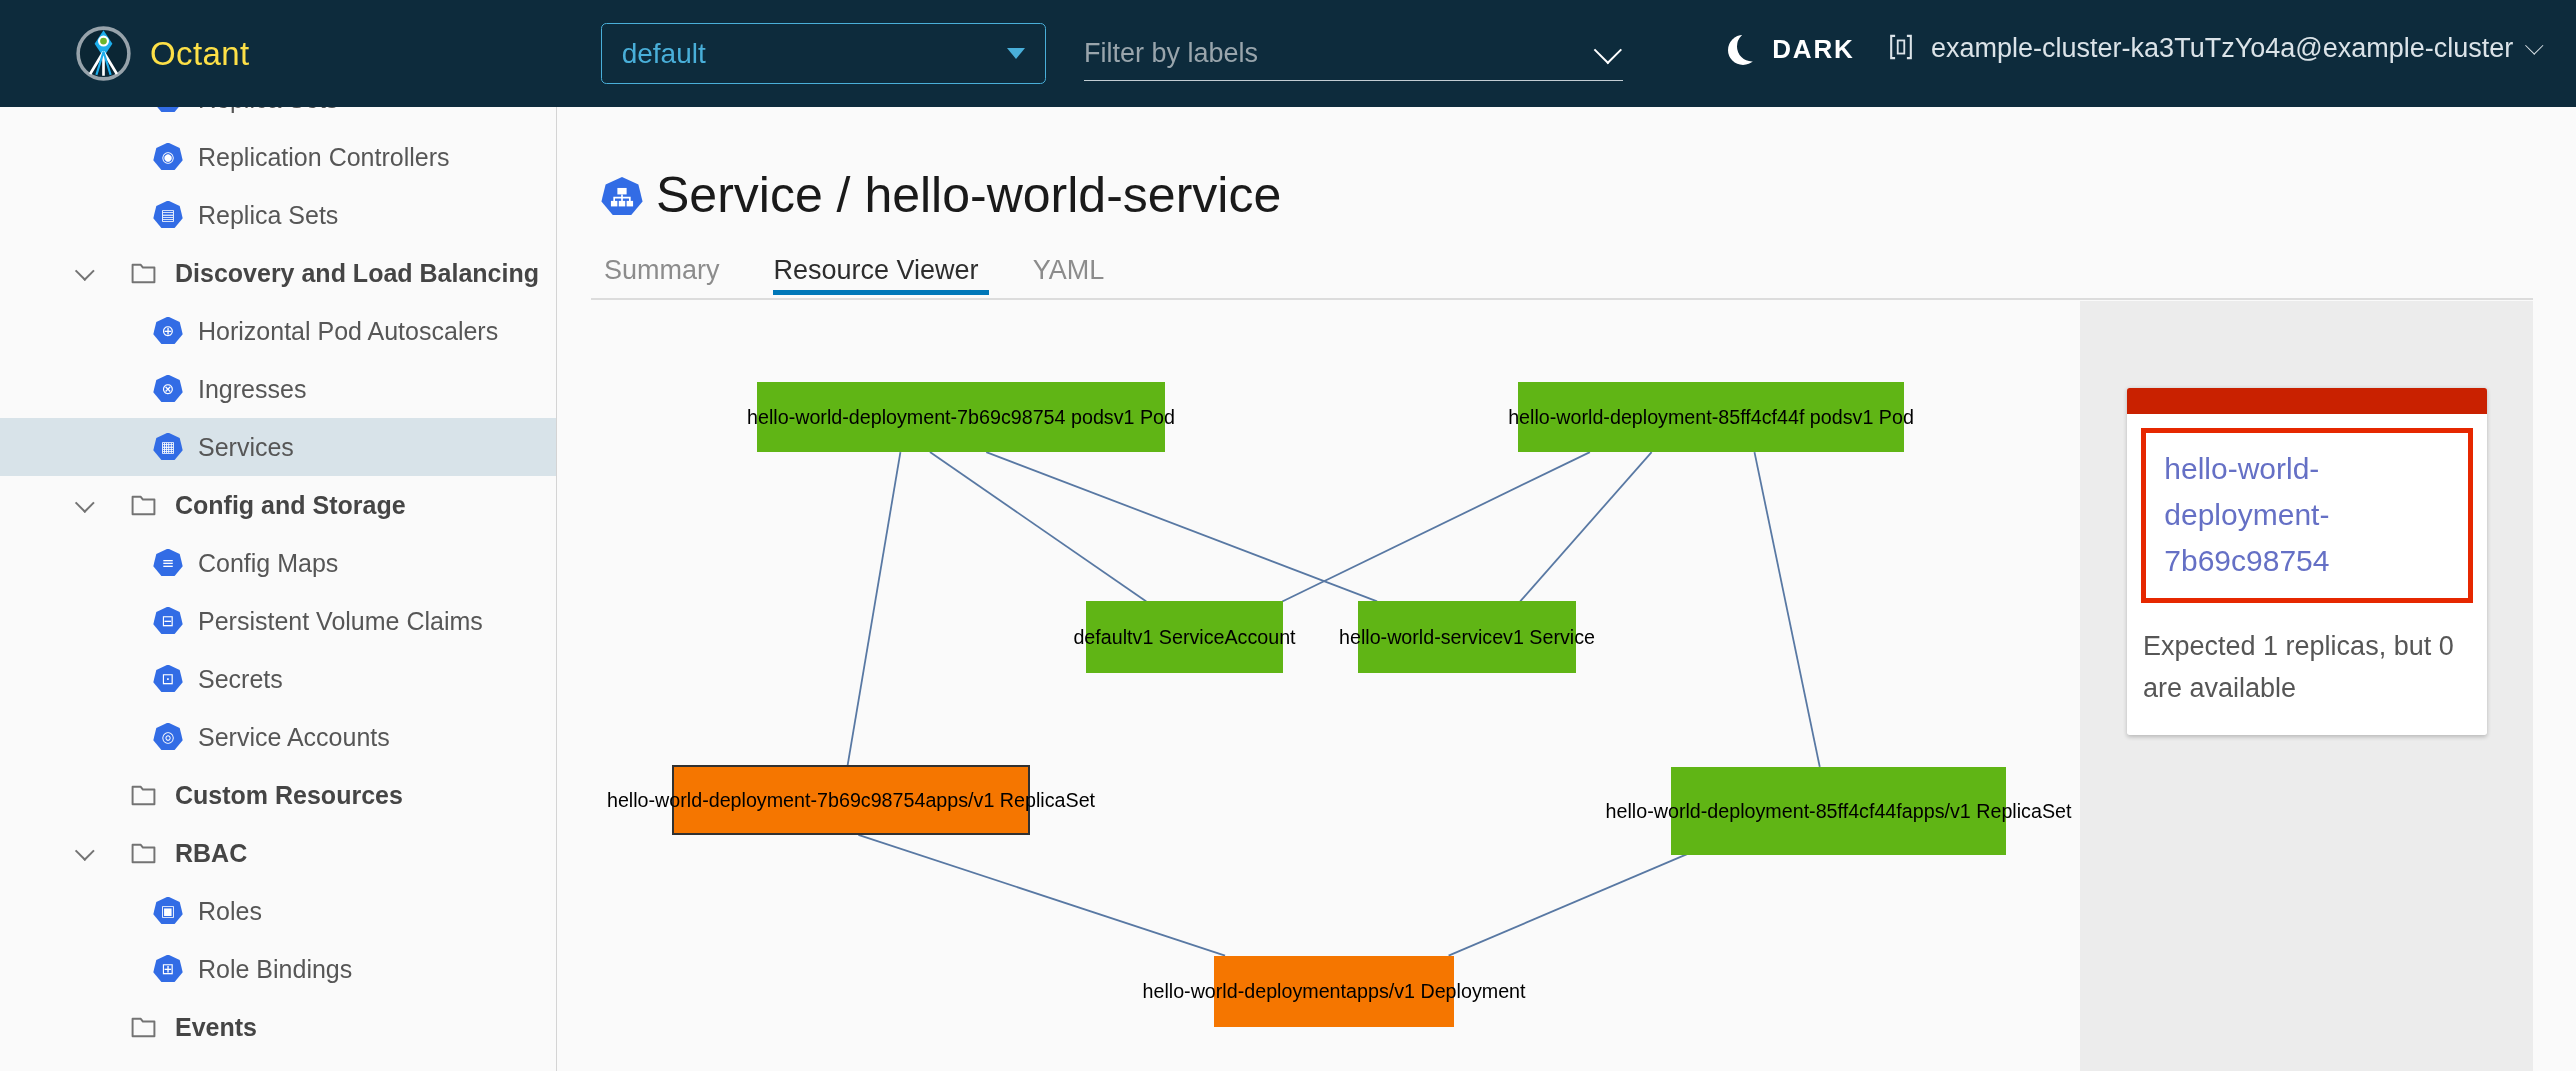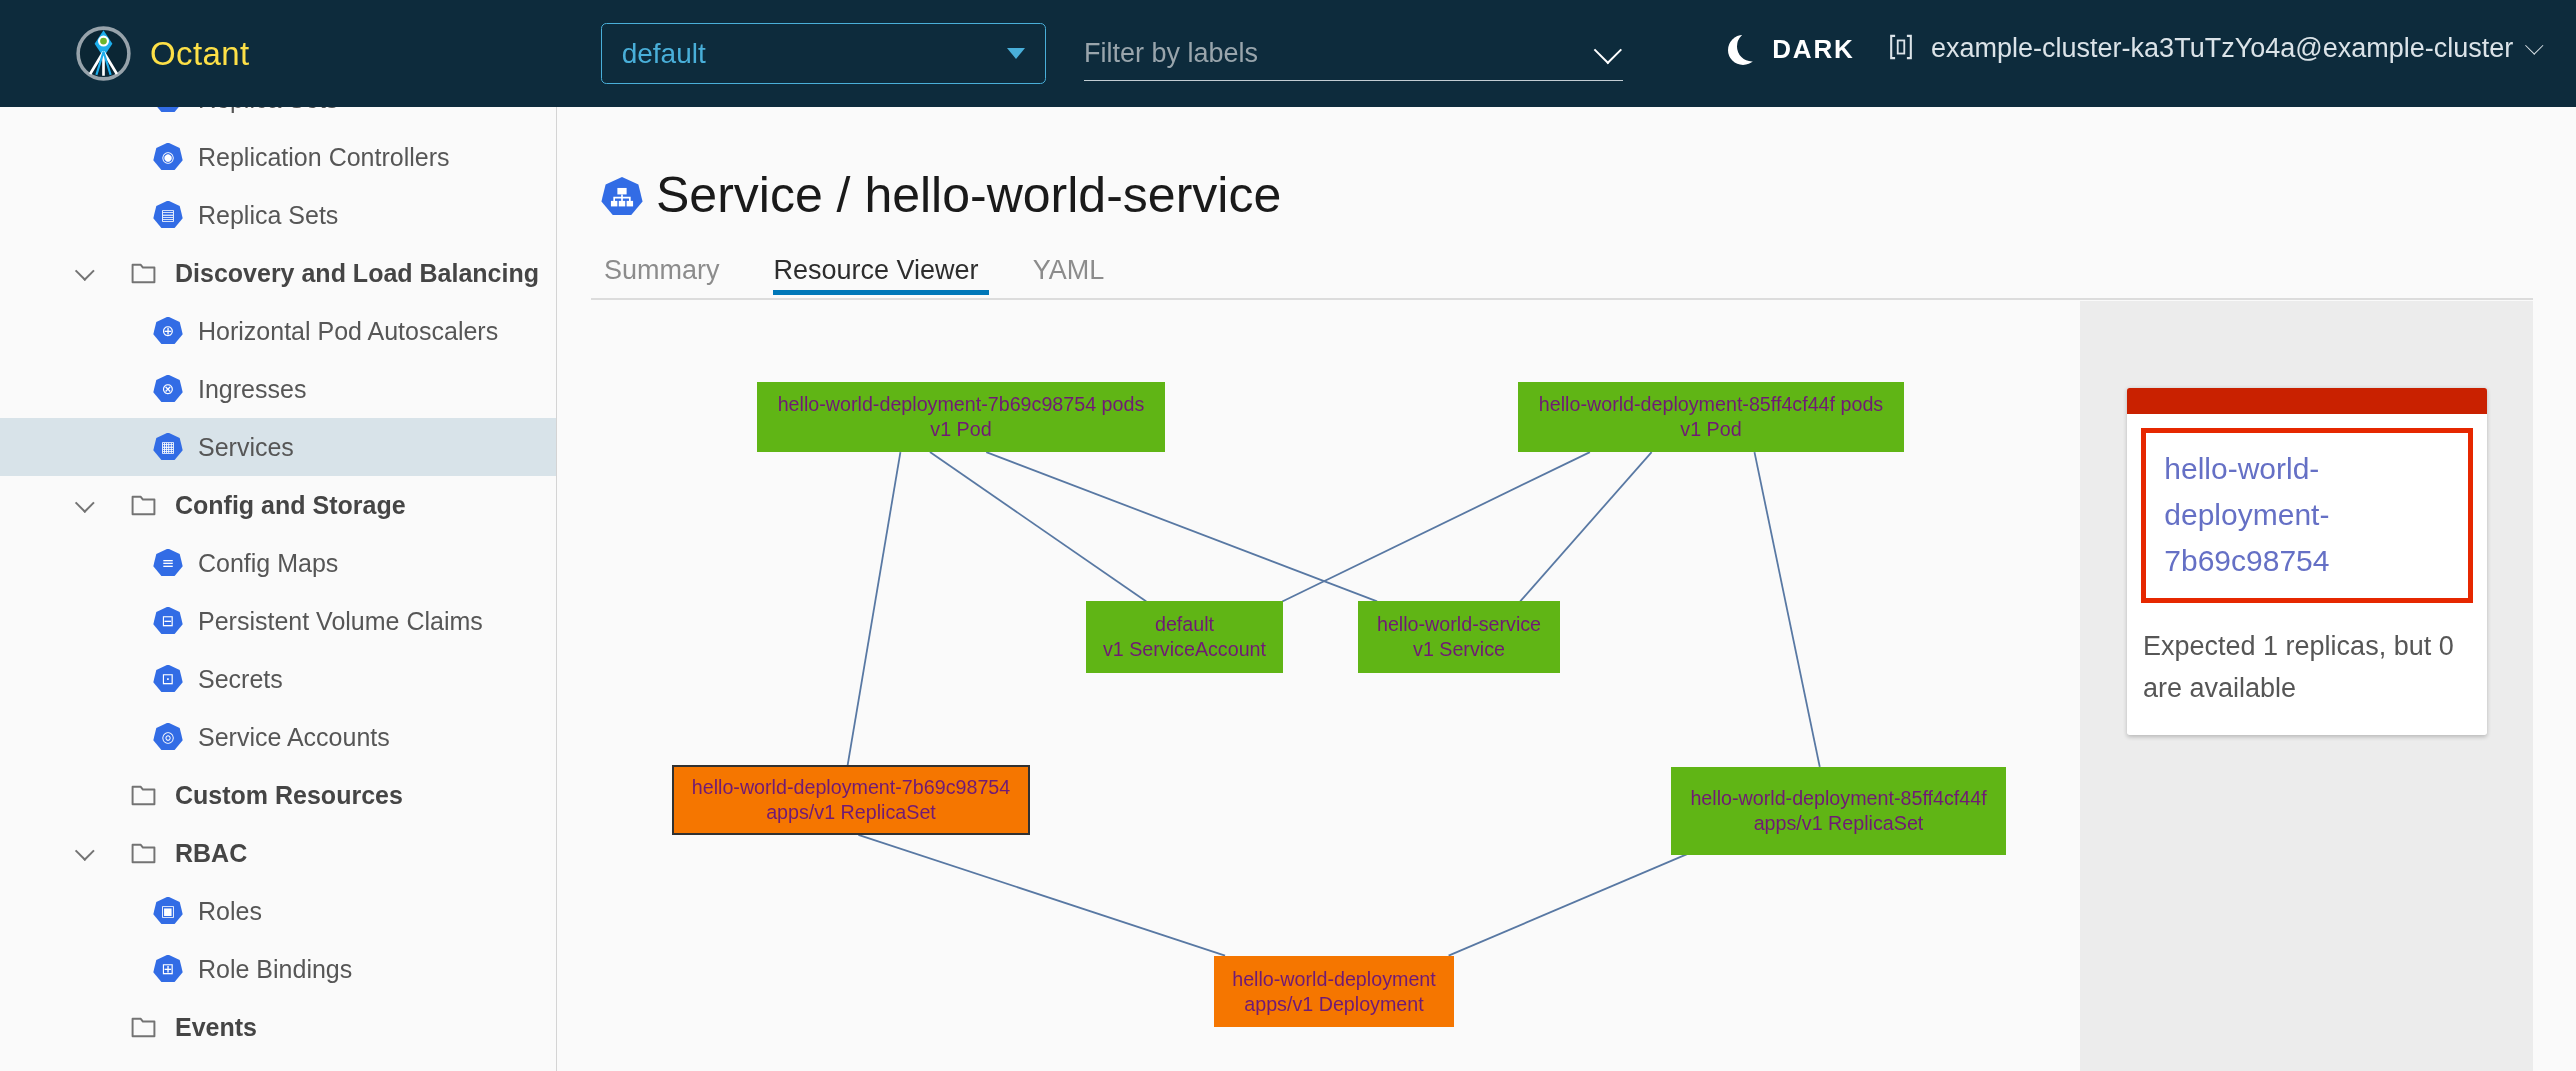--- a/index.html
+++ b/index.html
@@ -58,22 +58,22 @@
   h1.ptitle{position:absolute;left:99px;top:59px;font-size:50px;font-weight:400;color:#1a1a1a;white-space:nowrap}
   .tabs{position:absolute;left:47px;top:148px;display:flex;gap:54px}
   .tab{font-size:27px;color:#8c8c8c;cursor:pointer}
   .tab.active{color:#2d2d2d}
   .tab-underline{position:absolute;left:216px;top:183px;width:216px;height:5.4px;background:var(--tabline)}
   .tab-sep{position:absolute;left:34px;top:191px;width:1942px;height:1.8px;background:#dcdcdc}
 
   
   .graph{position:absolute;left:0;top:193px;width:1523px;height:771px;background:#fafafa;overflow:hidden}
   .graph svg{position:absolute;left:0;top:0}
-  .gnode{position:absolute;display:flex;flex-direction:column;align-items:center;justify-content:center;
-         color:#701a75;text-align:center;cursor:pointer;padding:3.6px 7.2px}
+  .gnode{position:absolute;display:flex;flex-direction:row;align-items:center;justify-content:center;
+         color:#000000;text-align:center;cursor:pointer;padding:3.6px 7.2px}
   .gnode div{font-size:19.7px;line-height:25px;white-space:nowrap}
 
   
   .panel{position:absolute;left:1523px;top:194px;width:453px;height:770px;background:#ececec}
   .scrollstrip{position:absolute;left:1976px;top:194px;width:43px;height:770px;background:#fafafa}
   .card{position:absolute;left:47px;top:87px;width:360px;background:#fff;border-radius:2.7px;
         box-shadow:0 1.8px 4.5px rgba(0,0,0,.22);padding-bottom:23px}
   .card-statusbar{height:26px;background:var(--red);border-radius:2.7px 2.7px 0 0}
   .alert-box{margin:14.3px;border:5.4px solid var(--alert-red);padding:12.5px 18px 14.3px}
   .res-link{display:block;color:var(--link);font-size:30px;line-height:46px;text-decoration:none;
@@ -303,21 +303,21 @@
         <div>v1 Pod</div>
       </div>
       <div class="gnode" style="left: 961px; top: 82px; width: 386px; height: 70px; background: rgb(96, 181, 21);">
         <div>hello-world-deployment-85ff4cf44f pods</div>
         <div>v1 Pod</div>
       </div>
       <div class="gnode" style="left: 529px; top: 301px; width: 197px; height: 72px; background: rgb(96, 181, 21);">
         <div>default</div>
         <div>v1 ServiceAccount</div>
       </div>
-      <div class="gnode" style="left: 801px; top: 301px; width: 202px; height: 72px; background: rgb(96, 181, 21);">
+      <div class="gnode" style="left: 801px; top: 301px; width: 218px; height: 72px; background: rgb(96, 181, 21);">
         <div>hello-world-service</div>
         <div>v1 Service</div>
       </div>
       <div class="gnode" style="left: 115px; top: 465px; width: 358px; height: 70px; background: rgb(245, 118, 0); border: 2.7px solid rgb(49, 49, 49);">
         <div>hello-world-deployment-7b69c98754</div>
         <div>apps/v1 ReplicaSet</div>
       </div>
       <div class="gnode" style="left: 1114px; top: 467px; width: 335px; height: 88px; background: rgb(96, 181, 21);">
         <div>hello-world-deployment-85ff4cf44f</div>
         <div>apps/v1 ReplicaSet</div>

